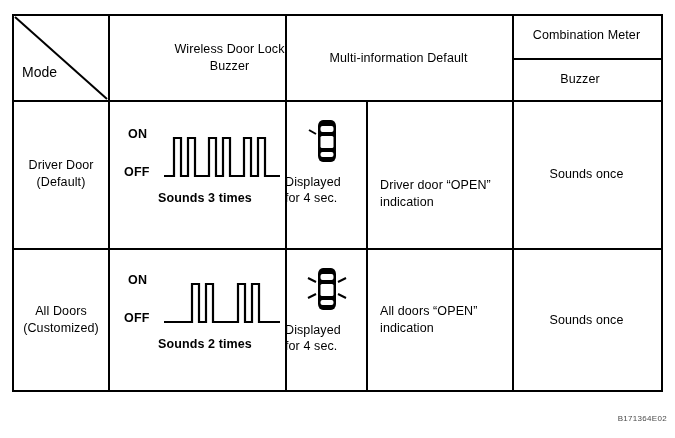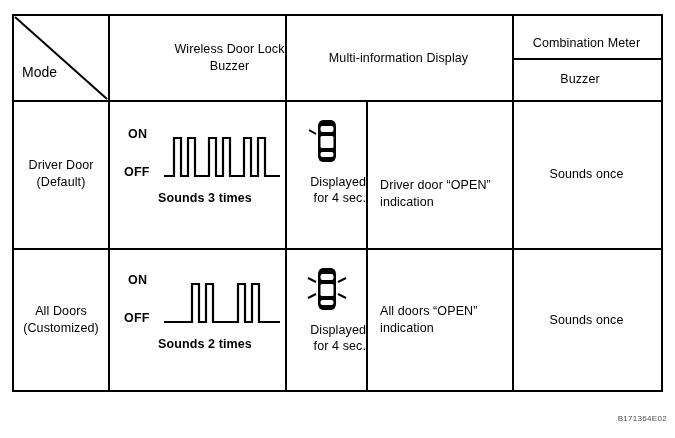--- a/index.html
+++ b/index.html
@@ -75,21 +75,21 @@
     white-space: nowrap;
   }
 
   
   .car-icon { position: absolute; }
 
   .icon-caption {
     position: absolute;
     font-size: 12.5px;
     line-height: 1.3;
-    text-align: right;
+    text-align: left;
     white-space: pre-line;
   }
 
   
   #figure-code {
     position: absolute;
     right: 8px;
     top: 414px;
     font-size: 8px;
     letter-spacing: 0.3px;
@@ -116,24 +116,24 @@
       <line x1="1" y1="1" x2="93" y2="83" stroke="#000" stroke-width="2"></line>
     </svg>
     <span id="mode-label">Mode</span>
   </div>
 
   <div class="cell" style="left:94px; top:0; width:151px; height:84px;margin-left:46px;">
     <span>Wireless Door Lock Buzzer</span>
   </div>
 
   <div class="cell" style="left:271px; top:0; width:227px; height:84px;">
-    <span>Multi-information Display</span>
-  </div>
-
-  <div class="cell" style="left:498px; top:8px; width:149px; height:38px;">
+    <span>Multi-information Default</span>
+  </div>
+
+  <div class="cell" style="left:498px; top:0; width:149px; height:38px;">
     <span>Combination Meter</span>
   </div>
 
   <div class="cell" style="left:498px; top:42px; width:136px; height:42px;">
     <span>Buzzer</span>
   </div>
 
   <div class="cell" style="left:0; top:84px; width:94px; height:148px;">
     <span class="multiline" style="white-space:pre-line; font-size:12.5px; line-height:1.35;">Driver Door
 (Default)</span>

